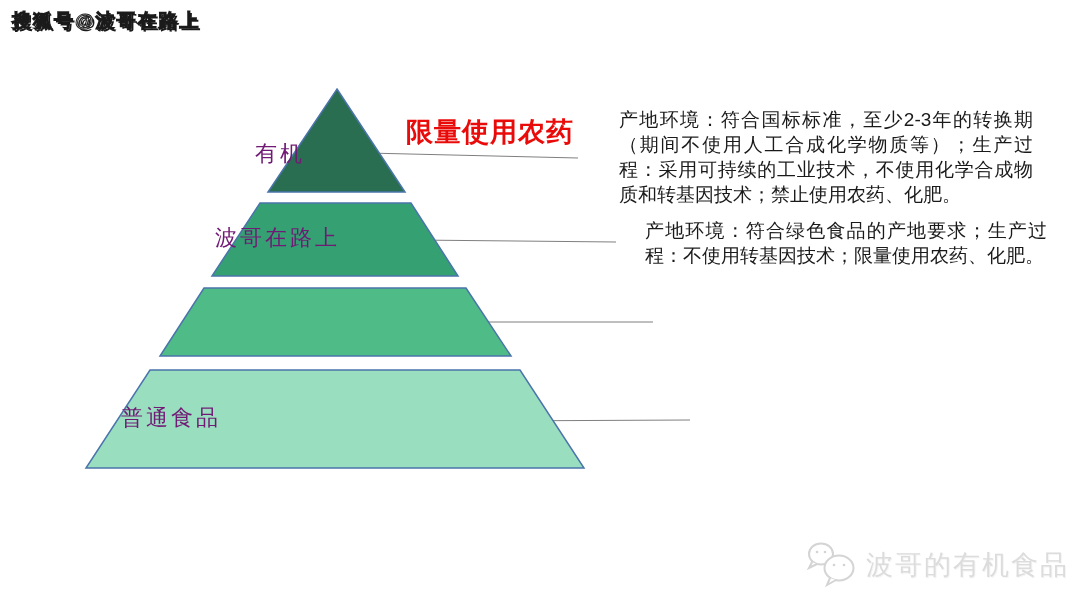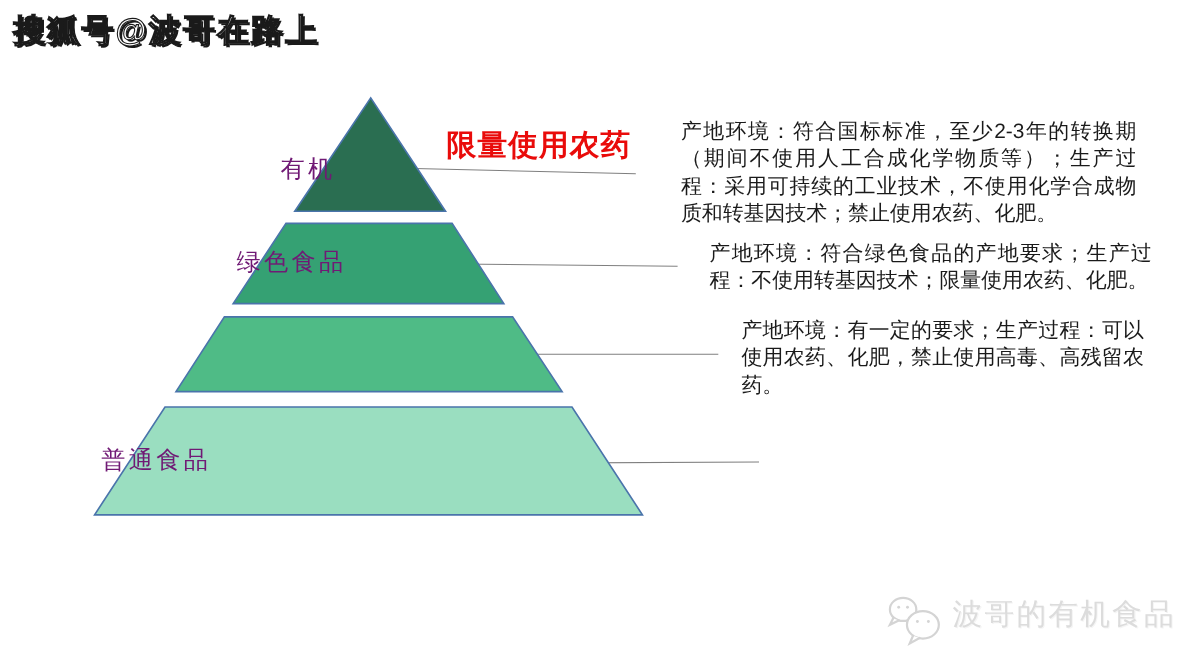--- a/index.html
+++ b/index.html
@@ -3,52 +3,52 @@
 <meta charset="utf-8">
 <style>
   html,body{margin:0;padding:0;background:#ffffff;}
   .canvas{
     position:relative;width:1080px;height:608px;background:#ffffff;overflow:hidden;
     font-family:"Liberation Sans","DejaVu Sans",sans-serif;
   }
   
   .sohu{
     position:absolute;left:12px;top:8px;
-    font-size:29px;font-weight:bold;letter-spacing:2px;
+    font-size:19px;font-weight:bold;letter-spacing:2px;
     color:#ffffff;
     -webkit-text-stroke:1px #1a1a1a;
     text-shadow:2px 2px 0 #1a1a1a;
     white-space:nowrap;
   }
   svg.pyramid{position:absolute;left:0;top:0;}
   .tier-shape{stroke:var(--tier_stroke,#4a74ab);stroke-width:1.5;}
   .connector{stroke:var(--line_gray,#7f7f7f);stroke-width:1;}
   .tier-label{
     position:absolute;text-align:left;color:#701a75;
     font-size:22px;letter-spacing:3px;white-space:nowrap;
   }
   .t1{left:255px;top:139px;width:160px;}
   .t2{left:215px;top:223px;width:240px;}
   .t3{left:165px;top:308px;width:340px;}
-  .t4{left:92px;top:403px;width:450px;}
+  .t4{left:121px;top:403px;width:450px;}
   .here{
     position:absolute;left:406px;top:114px;
     font-size:27px;font-weight:bold;color:var(--accent_red,#e90b0a);
     letter-spacing:1px;white-space:nowrap;
   }
   .note{
     position:absolute;color:var(--text_black,#1a1a1a);
     font-size:19px;line-height:25px;text-align:justify;
   }
   .n1{left:619px;top:107px;width:414px;}
   .n2{left:645px;top:218px;width:402px;}
   .n3{left:674px;top:288px;width:366px;}
   .n4{left:700px;top:394px;width:326px;}
   .footer-mark{
-    position:absolute;left:806px;top:540px;display:flex;align-items:flex-start;gap:8px;
+    position:absolute;left:806px;top:540px;display:flex;align-items:center;gap:8px;
   }
   .footer-text{
     font-size:27px;color:var(--watermark_gray,#dcdcdc);letter-spacing:2px;white-space:nowrap;
     text-shadow:1px 1px 0 #f5f5f5;
   }
   .wechat-svg{display:block;}
 </style>
 </head>
 <body>
 
@@ -63,28 +63,27 @@
     <line class="connector" x1="448" y1="322" x2="653" y2="322"></line>
     <line class="connector" x1="482" y1="421" x2="690" y2="420"></line>
 
     <polygon class="tier-shape" points="337,89 405,192 268,192" fill="#2a6e51"></polygon>
     <polygon class="tier-shape" points="260,203 411,203 458,276 212,276" fill="#35a173"></polygon>
     <polygon class="tier-shape" points="204,288 466,288 511,356 160,356" fill="#4fbb86"></polygon>
     <polygon class="tier-shape" points="150,370 520,370 584,468 86,468" fill="#9adec0"></polygon>
   </svg>
 
   <div class="tier-label t1">有机</div>
-  <div class="tier-label t2">绿色食品</div>
+  <div class="tier-label t2">波哥在路上</div>
   <div class="tier-label t4">普通食品</div>
 
   <div class="here">限量使用农药</div>
 
   <div class="note n1">产地环境：符合国标标准，至少2-3年的转换期（期间不使用人工合成化学物质等）；生产过程：采用可持续的工业技术，不使用化学合成物质和转基因技术；禁止使用农药、化肥。</div>
   <div class="note n2">产地环境：符合绿色食品的产地要求；生产过程：不使用转基因技术；限量使用农药、化肥。</div>
-  <div class="note n3">产地环境：有一定的要求；生产过程：可以使用农药、化肥，禁止使用高毒、高残留农药。</div>
 
   <div class="footer-mark">
     <svg class="wechat-svg" width="52" height="50" viewBox="0 0 52 50" fill="none" stroke="#d4d4d4" stroke-width="2" stroke-linecap="round">
       <ellipse cx="15" cy="14" rx="12" ry="10.5"></ellipse>
       <path d="M6 22 L3 28 L11 24" fill="#ffffff" stroke="#d4d4d4"></path>
       <circle cx="11" cy="12" r="1.3" fill="#d4d4d4" stroke="none"></circle>
       <circle cx="19" cy="12" r="1.3" fill="#d4d4d4" stroke="none"></circle>
       <ellipse cx="33" cy="28" rx="14.5" ry="12.5" fill="#ffffff"></ellipse>
       <path d="M24 38 L21 45 L30 40" fill="#ffffff" stroke="#d4d4d4"></path>
       <circle cx="28" cy="25" r="1.3" fill="#d4d4d4" stroke="none"></circle>

